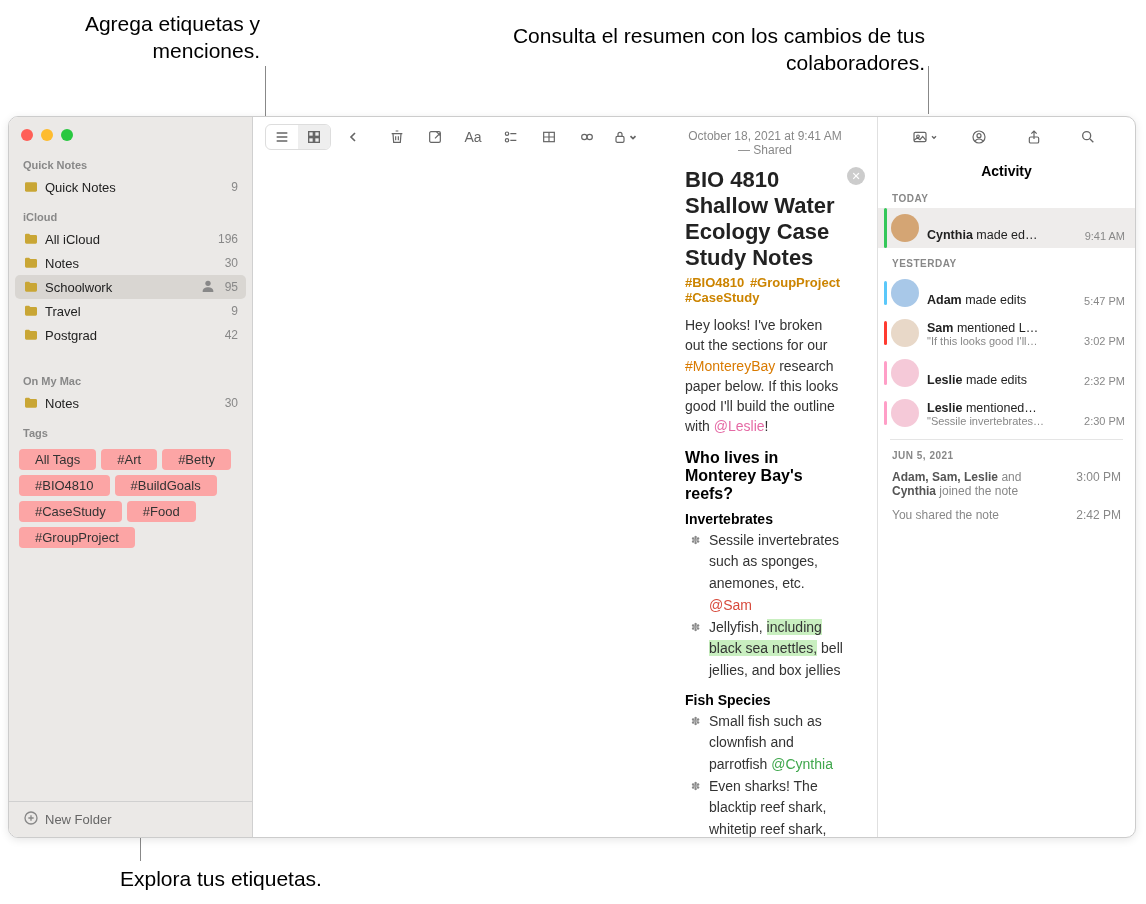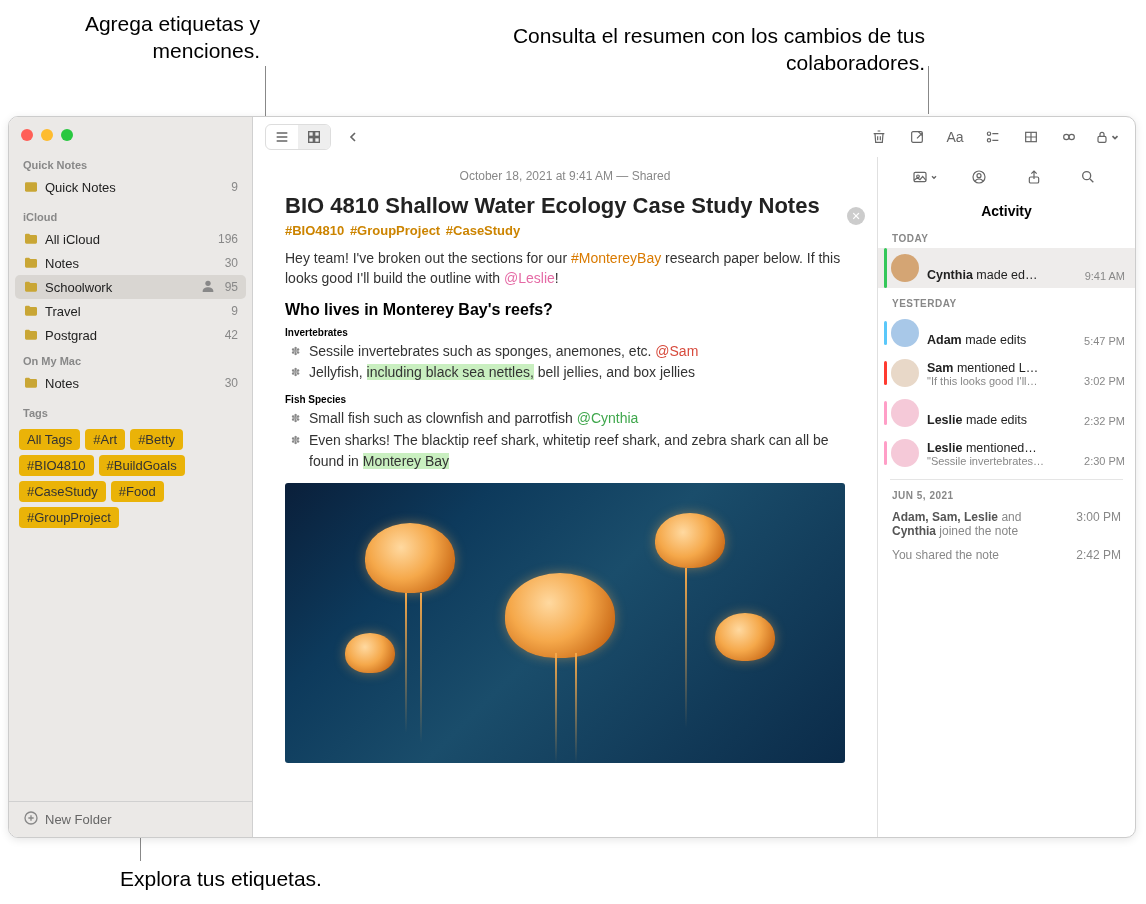--- a/index.html
+++ b/index.html
@@ -54,36 +54,36 @@
     color: #333;
     gap: 6px;
   }
   .item.selected { background: #d9d6d2; border-radius: 5px; margin: 0 6px; padding: 3px 8px; }
   .item .icon { width: 16px; height: 16px; display: flex; align-items: center; justify-content: center; color: #c9a635; }
   .item .label { flex: 1; color: #222; }
   .item .count { color: #888; font-size: 12px; }
   .item .share-icon { color: #888; margin-right: 3px; }
   .tags-area { padding: 6px 10px; display: flex; flex-wrap: wrap; gap: 5px; }
   .tag-chip {
-    background: #eab308;
+    background: #fca5a5;
     border-radius: 4px;
-    padding: 3px 8px;
+    padding: 3px 16px;
     font-size: 13px;
     color: #333;
   }
   .sidebar-footer {
     margin-top: auto;
     border-top: 1px solid #d0d0d0;
     padding: 8px 14px;
     display: flex; align-items: center; gap: 6px;
     color: #666; font-size: 13px;
   }
 
   
-  .main { flex: 1; display: flex; flex-direction: column; }
+  .main { flex: 1; display: flex; }
   .toolbar {
     display: flex; align-items: center;
     padding: 6px 12px;
     height: 40px;
     gap: 6px;
     color: #888;
   }
   .tb-group { display: flex; gap: 0; border: 1px solid #ddd; border-radius: 6px; overflow: hidden; }
   .tb-btn {
     width: 32px; height: 24px;
@@ -105,21 +105,21 @@
   .note-title { font-size: 22px; font-weight: 700; margin-bottom: 4px; color: #222; }
   .hashtags { font-size: 13px; color: #cc8400; font-weight:600; margin-bottom: 10px; }
   .hashtags span { margin-right: 2px; }
   .body-p { font-size: 14px; line-height: 1.45; color: #333; margin-bottom: 12px; }
   .mention-orange { color: #d97a00; }
   .mention-pink { color: #e56aa5; }
   .mention-green { color: #3fa74c; }
   .mention-red { color: #d74a3c; }
   .hl-green { background: #c9efc0; }
   .h2 { font-size: 16px; font-weight: 700; margin: 10px 0 8px 0; }
-  .h3 { font-size: 10px; font-weight: 700; margin: 6px 0 3px 0; }
+  .h3 { font-size: 14px; font-weight: 700; margin: 6px 0 3px 0; }
   .bullet-list { padding-left: 24px; font-size: 14px; line-height: 1.55; color:#333; margin-bottom: 10px; }
   .bullet-list li { list-style: none; position: relative; }
   .bullet-list li::before { content: "✽"; position: absolute; left: -18px; color: #888; font-size: 11px; top: 2px;}
   .note-image {
     width: 100%; height: 280px;
     background: linear-gradient(135deg, #0a1f3a 0%, #0d3a5c 25%, #1a4d6b 50%, #0b2b49 100%);
     border-radius: 3px;
     position: relative;
     overflow:hidden;
   }
@@ -257,21 +257,21 @@
           <span class="icon">
             <svg viewBox="0 0 24 24" fill="currentColor">
               <path d="M3 6a2 2 0 012-2h4l2 2h8a2 2 0 012 2v9a2 2 0 01-2 2H5a2 2 0 01-2-2V6z"></path>
             </svg>
           </span>
           <span class="label">Postgrad</span>
           <span class="count">42</span>
         </div>
       </div>
 
-    <div class="section-header" style="margin-top:4px">On My Mac</div>
+    <div class="section-header" style="margin-top:24px">On My Mac</div>
     <div id="onmymac-list">
         <div class="item">
           <span class="icon">
             <svg viewBox="0 0 24 24" fill="currentColor">
               <path d="M3 6a2 2 0 012-2h4l2 2h8a2 2 0 012 2v9a2 2 0 01-2 2H5a2 2 0 01-2-2V6z"></path>
             </svg>
           </span>
           <span class="label">Notes</span>
           <span class="count">30</span>
         </div>
@@ -370,21 +370,21 @@
       <div class="note-body">
         <div class="close-btn">✕</div>
         <div class="note-meta">October 18, 2021 at 9:41 AM — Shared</div>
         <div class="note-title">BIO 4810 Shallow Water Ecology Case Study Notes</div>
         <div class="hashtags">
           <span>#BIO4810</span>
           <span>#GroupProject</span>
           <span>#CaseStudy</span>
         </div>
         <p class="body-p">
-          <span>Hey team! I've broken out the sections for our </span><span class="mention-orange">#MontereyBay</span><span> research paper below. If this looks good I'll build the outline with </span><span class="mention-pink">@Leslie</span><span>!</span>
+          <span>Hey looks! I've broken out the sections for our </span><span class="mention-orange">#MontereyBay</span><span> research paper below. If this looks good I'll build the outline with </span><span class="mention-pink">@Leslie</span><span>!</span>
         </p>
         <div class="h2">Who lives in Monterey Bay's reefs?</div>
         <div class="h3">Invertebrates</div>
         <ul class="bullet-list">
           <li><span>Sessile invertebrates such as sponges, anemones, etc. </span><span class="mention-red">@Sam</span></li>
           <li><span>Jellyfish, </span><span class="hl-green">including black sea nettles,</span><span> bell jellies, and box jellies</span></li>
         </ul>
         <div class="h3">Fish Species</div>
         <ul class="bullet-list">
           <li><span>Small fish such as clownfish and parrotfish </span><span class="mention-green">@Cynthia</span></li>

